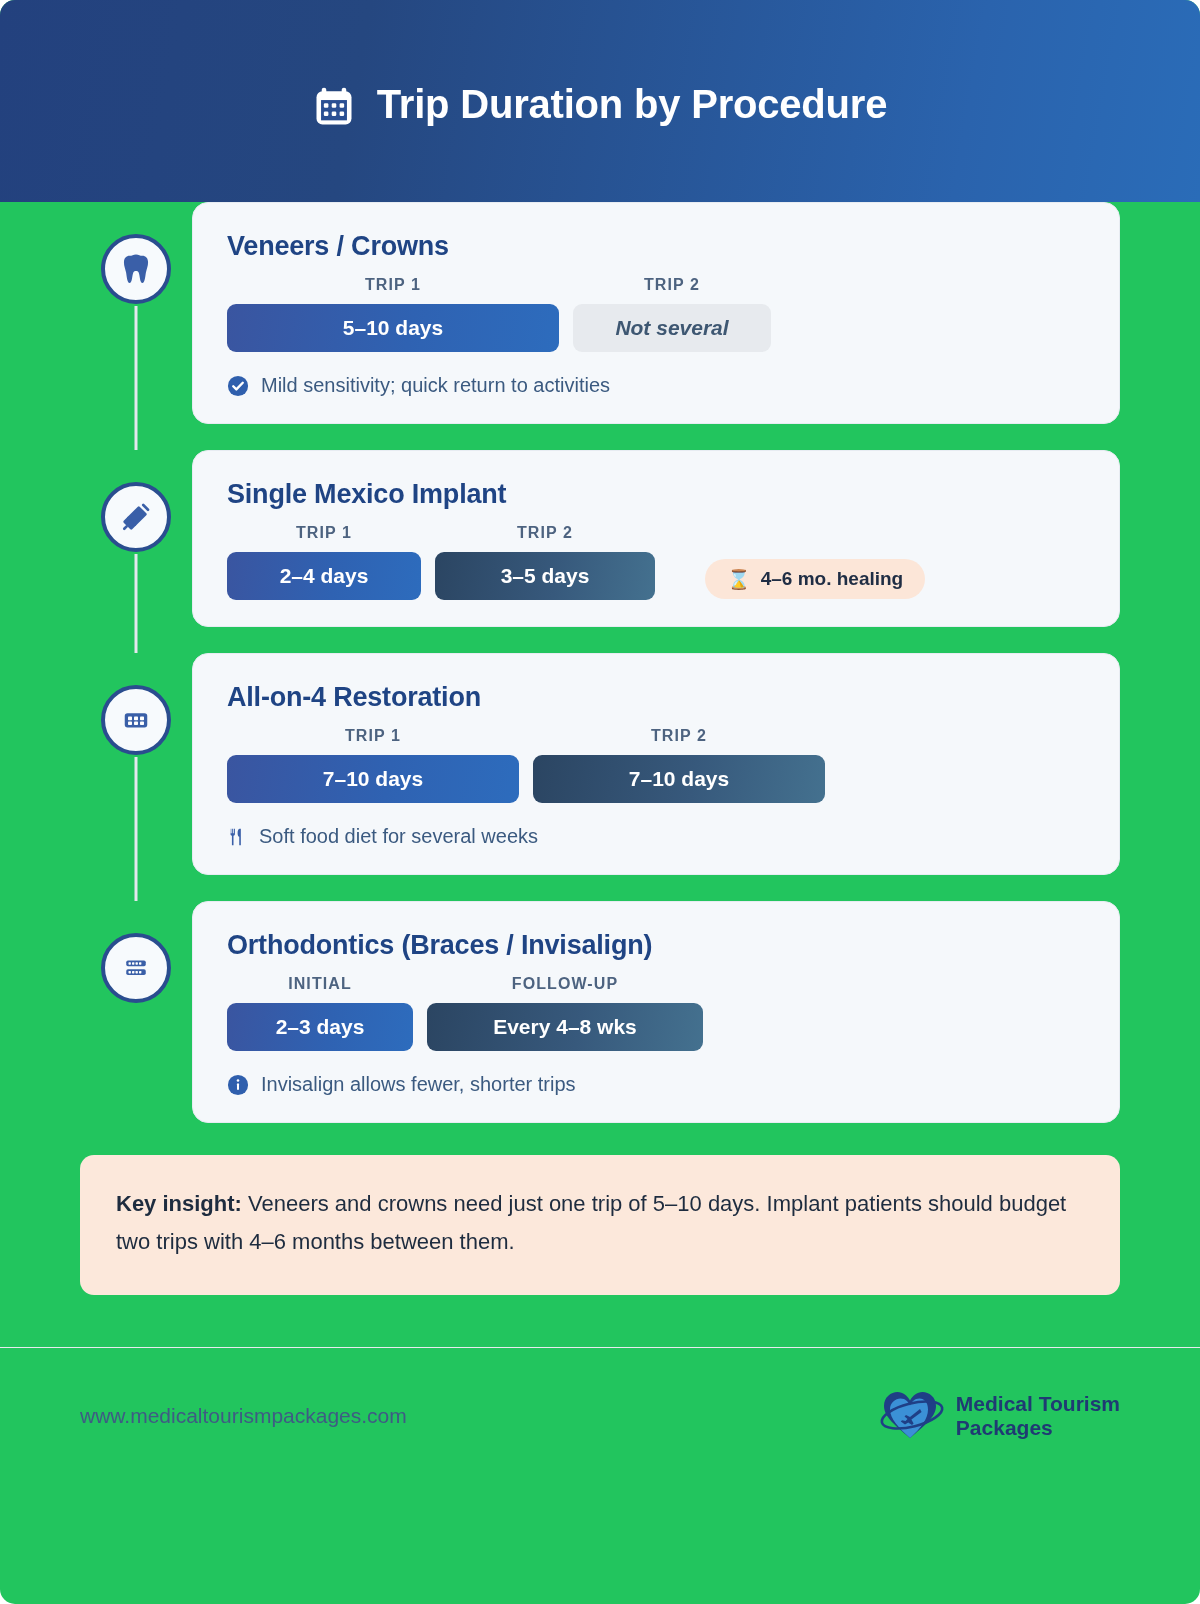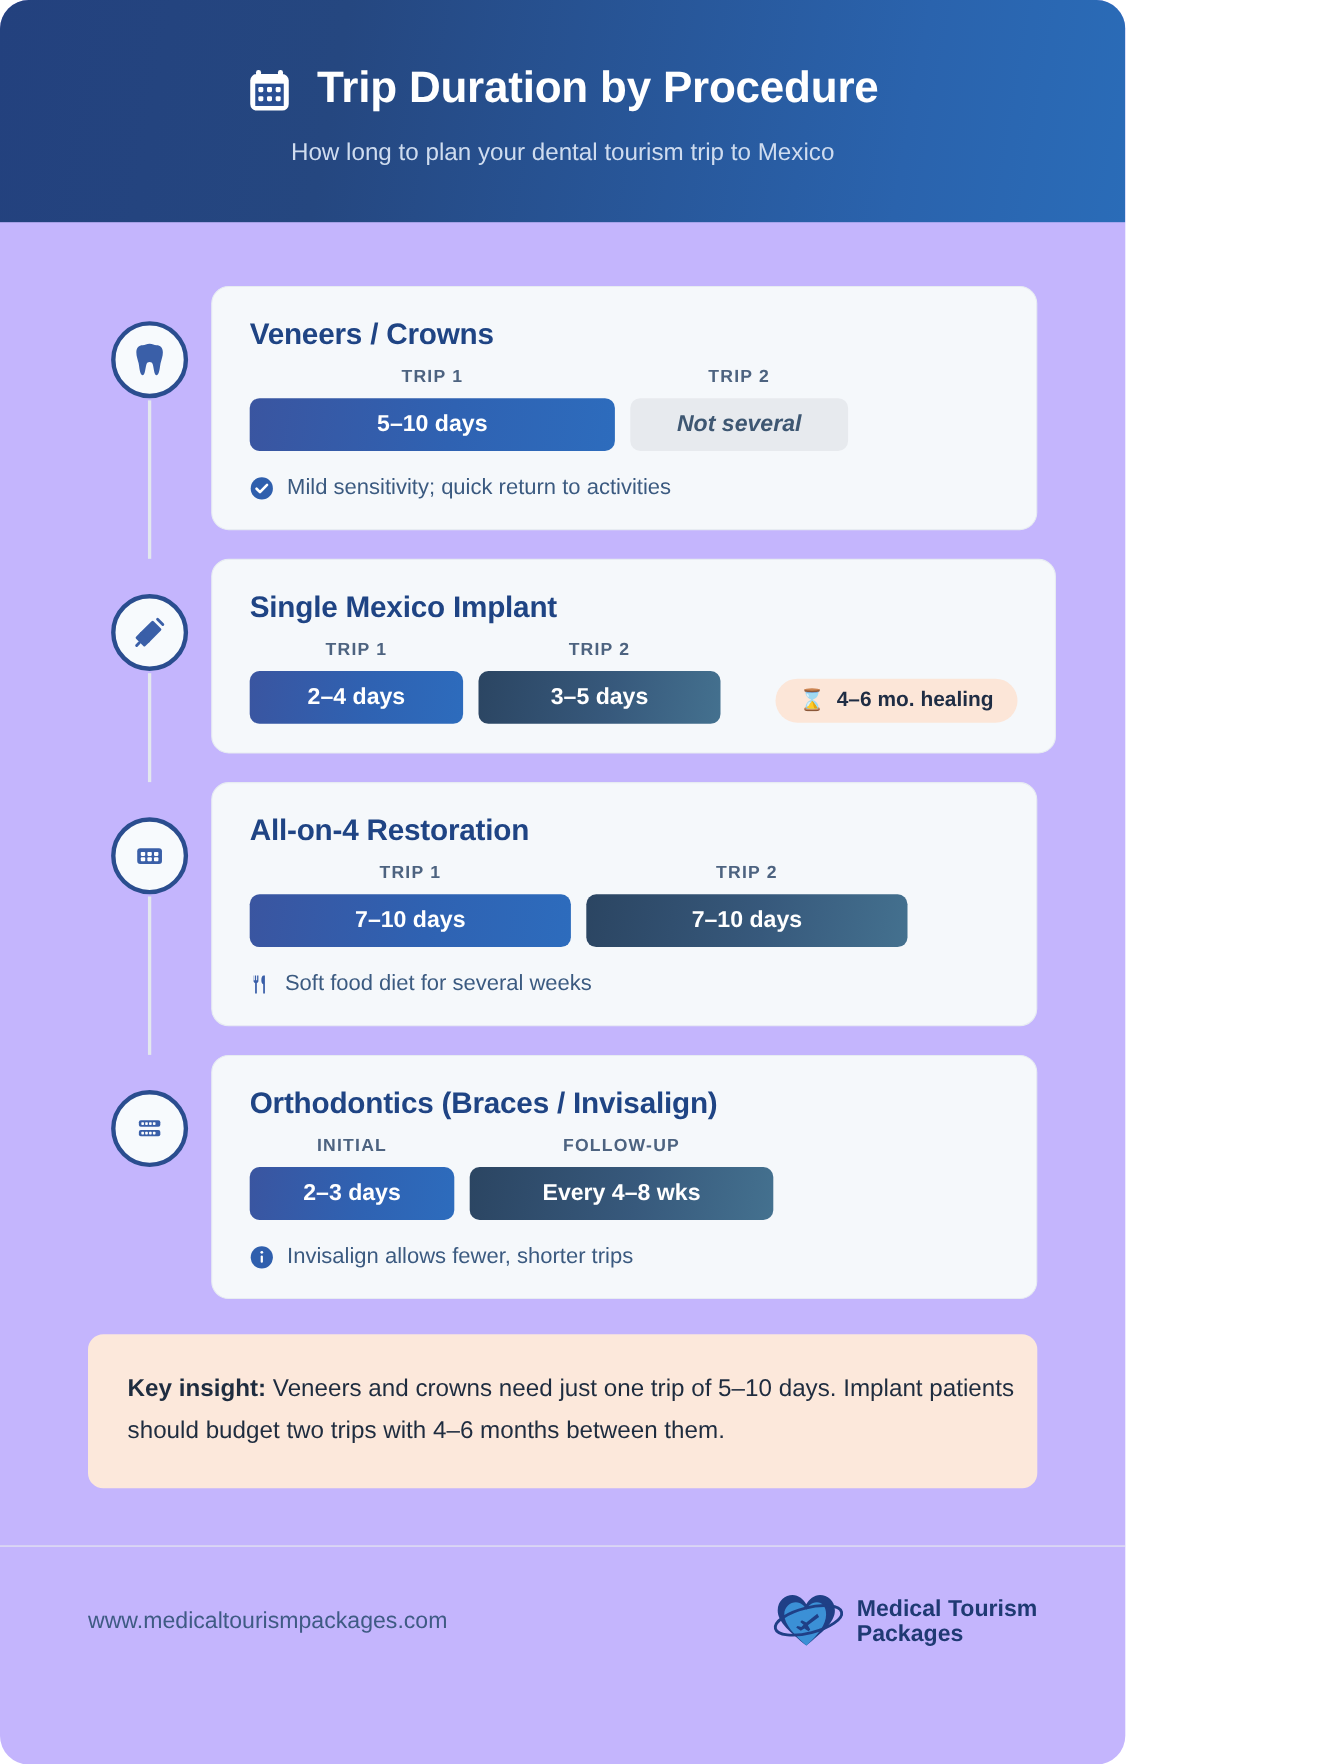--- a/index.html
+++ b/index.html
@@ -6,24 +6,24 @@
 
   html, body {
     width: 1200px;
     height: 1604px;
     background: #ffffff;
     font-family: "Liberation Sans", sans-serif;
   }
 
   .page {
     position: relative;
-    width: 1023px;
+    width: 1200px;
     height: 1604px;
-    background: #c4b5fd;
-    border-radius: 26px;
+    background: #22c55e;
+    border-radius: 15px;
     overflow: hidden;
   }
 
   
   .header {
     height: 202px;
     background: linear-gradient(100deg, #23417e 0%, #254780 30%, #2a63ad 80%, #2a6cb8 100%);
     display: flex;
     flex-direction: column;
     align-items: center;
@@ -51,21 +51,20 @@
   }
 
   
   .content {
     position: relative;
     padding: 0 80px;
   }
 
   .timeline {
     position: relative;
-    margin-top: 58px;
   }
 
   .row {
     position: relative;
     display: flex;
     align-items: flex-start;
     margin-bottom: 26px;
   }
 
   .rail {
@@ -243,21 +242,20 @@
             <rect x="10.7" y="10.4" width="2.6" height="2.6" rx="0.7"></rect>
             <rect x="15.2" y="10.4" width="2.6" height="2.6" rx="0.7"></rect>
             <rect x="6.2" y="15.1" width="2.6" height="2.6" rx="0.7"></rect>
             <rect x="10.7" y="15.1" width="2.6" height="2.6" rx="0.7"></rect>
             <rect x="15.2" y="15.1" width="2.6" height="2.6" rx="0.7"></rect>
           </g>
         </svg>
       </span>
       <div class="header-title">Trip Duration by Procedure</div>
     </div>
-    <div class="header-sub">How long to plan your dental tourism trip to Mexico</div>
   </div>
 
   <div class="content">
     <div class="timeline">
 
       <div class="row">
         <div class="rail">
           <div class="connector"></div>
           <div class="bullet">
             <span>

